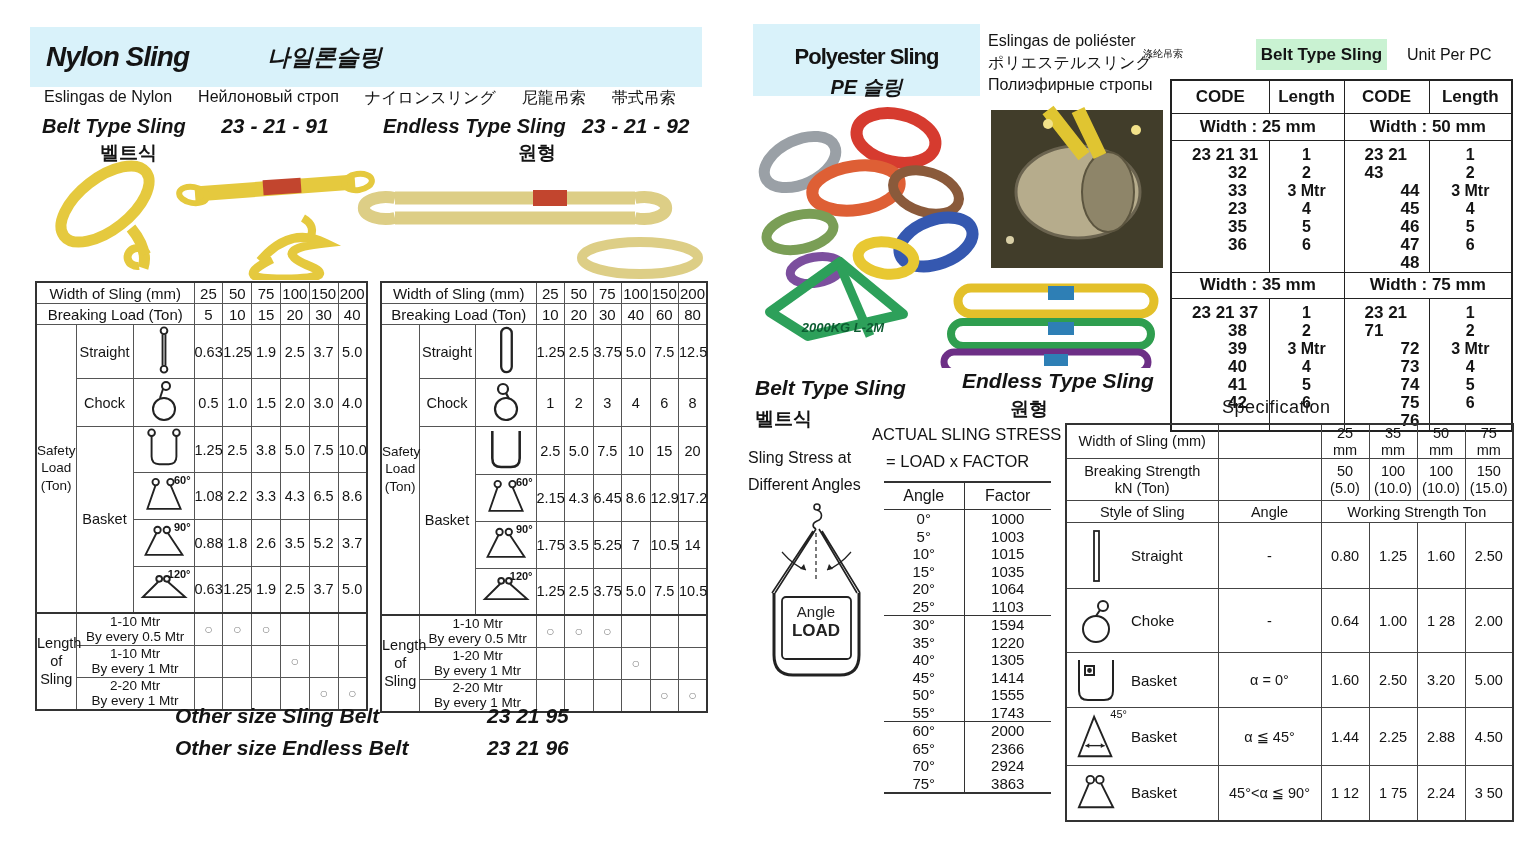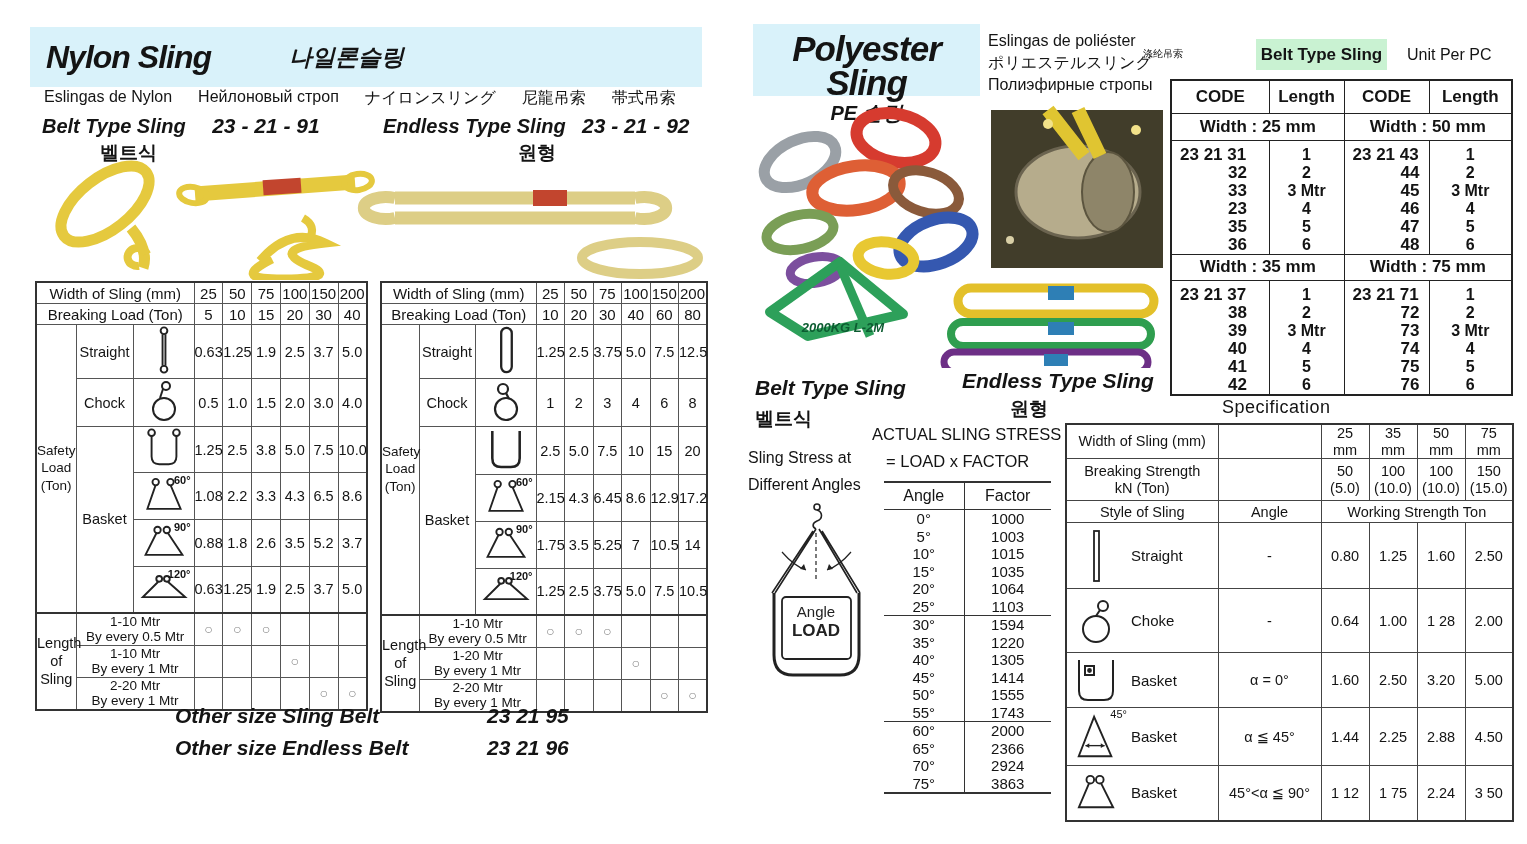--- a/index.html
+++ b/index.html
@@ -4,30 +4,30 @@
 <style>
   html,body{margin:0;padding:0}
   body{width:1527px;height:844px;position:relative;background:#fff;color:#141414;
        font-family:"Liberation Sans",sans-serif;overflow:hidden}
   .abs{position:absolute}
   .pre{white-space:pre-line}
 
   
   .band{background:#d9f2fa;display:flex;align-items:center}
   .nylon-band{left:30px;top:27px;width:672px;height:60px;padding-left:16px;box-sizing:border-box}
-  .nylon-band .ttl{font-size:32px;font-weight:bold;font-style:italic;letter-spacing:-1px}
+  .nylon-band .ttl{font-size:28px;font-weight:bold;font-style:italic;letter-spacing:-1px}
   .nylon-band .kr{font-size:23px;font-weight:bold;font-style:italic;margin-left:78px}
   .langs{left:44px;top:88px;font-size:16px;display:flex}
   .langs span{margin-right:26px}
   .typehead{font-size:20px;font-weight:bold;font-style:italic}
   .typecode{font-size:21px;font-weight:bold;font-style:italic}
   .krsub{font-size:19px;font-weight:bold}
 
   .poly-band{left:753px;top:24px;width:227px;height:72px;background:#d9f2fa;text-align:center}
-  .poly-band .ttl{font-size:35px;font-weight:bold;font-style:italic;letter-spacing:-1px;line-height:34px;margin-top:8px}
+  .poly-band .ttl{font-size:22px;font-weight:bold;letter-spacing:-1px;line-height:34px;margin-top:16px}
   .poly-band .kr{font-size:20px;font-weight:bold;font-style:italic;line-height:26px}
   .poly-langs{left:988px;top:30px;font-size:16px;line-height:22px}
   .cnlang{left:1143px;top:47px;font-size:10px}
   .greenbox{left:1256px;top:39px;width:131px;height:31px;background:#c9f2d2;
             display:flex;align-items:center;justify-content:center;font-size:17px;font-weight:600}
   .unit{left:1407px;top:46px;font-size:16px}
 
   
   table{border-collapse:collapse;table-layout:fixed}
   .ntab{border:2px solid #333}
@@ -46,21 +46,21 @@
   .others .row{display:flex}
   .others .olbl{width:312px}
 
   
   .ctab{border:2px solid #222}
   .ctab td{border:1px solid #222;text-align:center;vertical-align:middle;padding:0;
            font-size:17px;font-weight:600}
   .ctab .wlab{font-weight:bold;font-size:17px}
   .ctab .codes{vertical-align:top;padding-top:5px}
   .ctab .codes div{text-align:left;padding-left:56px;font-weight:bold;line-height:18px;font-size:17px}
-  .ctab .codes div:first-child{padding-left:8px}
+  .ctab .codes div:first-child{padding-left:20px}
   .ctab .lens{vertical-align:top;padding-top:5px}
   .ctab .lens div{line-height:18px;font-weight:600;font-size:16px}
 
   
   .atab{width:167px;border-top:2px solid #333;border-bottom:2px solid #333}
   .atab td{text-align:center;font-size:15px;line-height:17.5px;padding:0}
   .atab td:last-child{border-left:1.5px solid #333}
   .atab tr.head td{font-size:16px;height:26px;border-bottom:1.5px solid #333}
   .atab tr.gsep td{border-top:1.5px solid #333}
 
@@ -159,21 +159,21 @@
 <div class="abs langs">
   <span>Eslingas de Nylon</span>
     <span>Нейлоновый строп</span>
     <span>ナイロンスリング</span>
     <span>尼龍吊索</span>
     <span>帯式吊索</span>
 </div>
 
 <div class="abs" style="left:42px;top:114px">
   <span class="typehead">Belt Type Sling</span>
-  <span class="typecode" style="margin-left:22px">23 - 21 - 91</span>
+  <span class="typecode" style="margin-left:31px">23 - 21 - 91</span>
   <div class="krsub" style="margin-left:58px;margin-top:2px">벨트식</div>
 </div>
 
 <div class="abs" style="left:383px;top:114px">
   <span class="typehead">Endless Type Sling</span>
   <span class="typecode" style="margin-left:12px">23 - 21 - 92</span>
   <div class="krsub" style="margin-left:135px;margin-top:2px">원형</div>
 </div>
 
 <svg class="abs" style="left:35px;top:146px" width="670" height="134">

